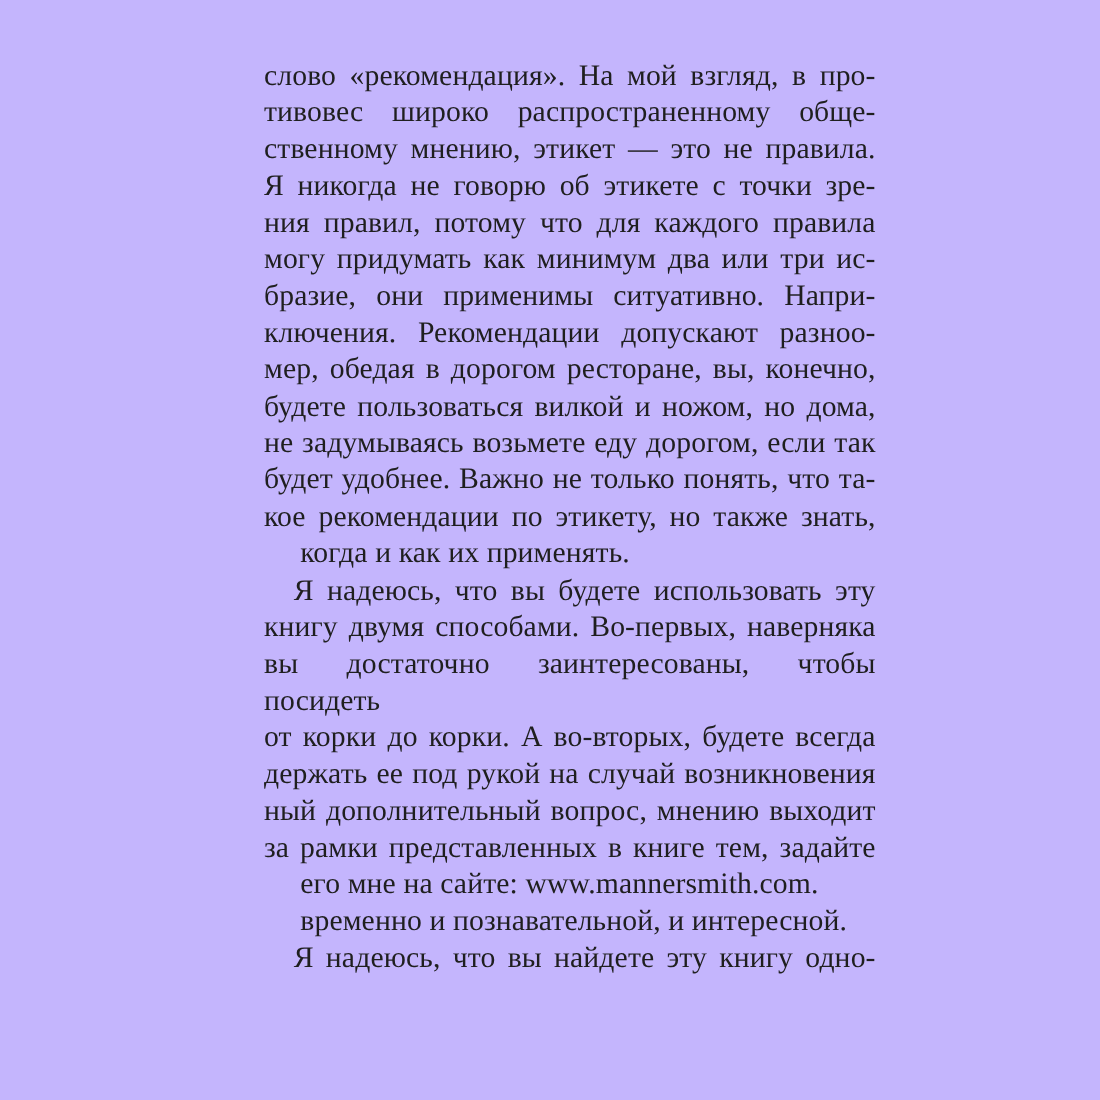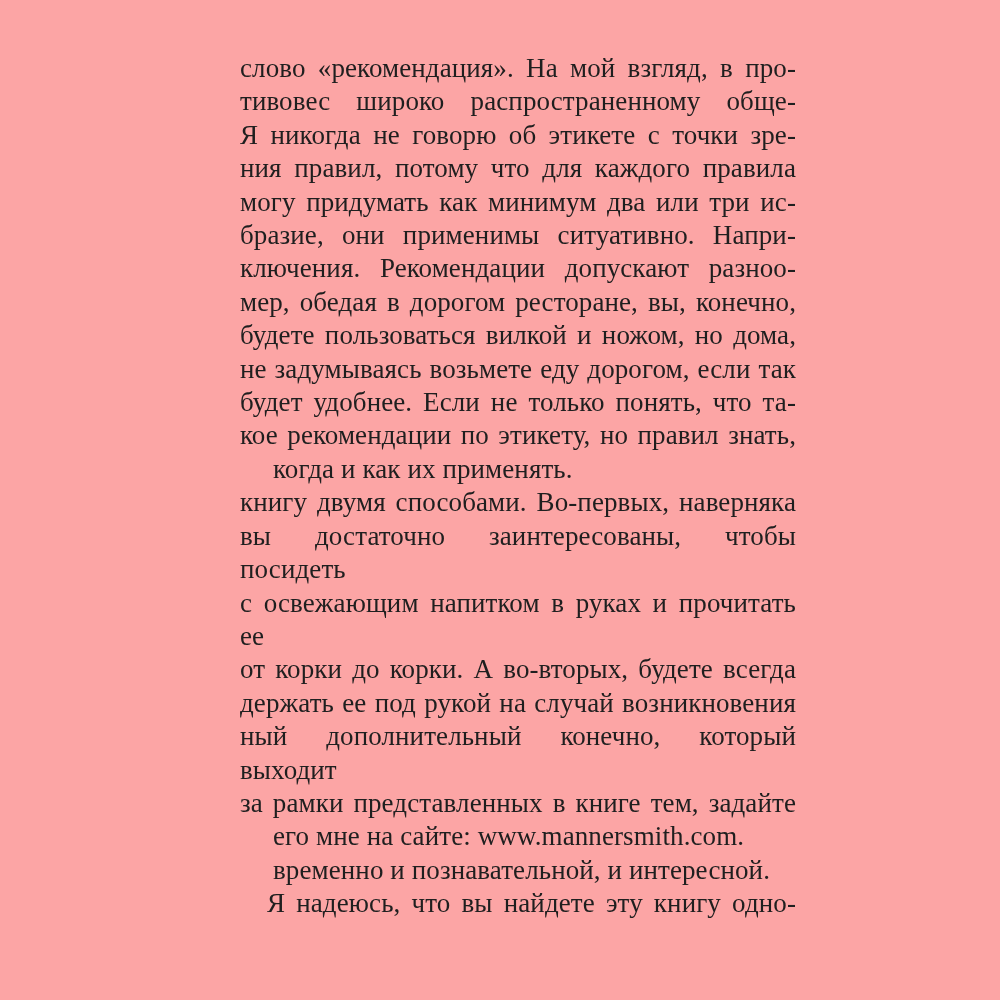--- a/index.html
+++ b/index.html
@@ -4,21 +4,21 @@
 <style>
   html, body {
     margin: 0;
     padding: 0;
     background: #ffffff;
   }
   .page {
     position: relative;
     width: 1000px;
     height: 1000px;
-    background: #fca5a5;
+    background: #c4b5fd;
     overflow: hidden;
   }
   .text-block {
     position: absolute;
     left: 240px;
     top: 52px;
     width: 556px;
     font-family: "Liberation Serif", "DejaVu Serif", serif;
     font-size: 27px;
     line-height: 33.4px;
@@ -43,39 +43,40 @@
   }
 </style>
 </head>
 <body>
 
 <div class="page">
   <div class="text-block" id="text-block">
       <div class="paragraph">
         <div class="line">слово «рекомендация». На мой взгляд, в про-</div>
         <div class="line">тивовес широко распространенному обще-</div>
+        <div class="line">ственному мнению, этикет — это не правила.</div>
         <div class="line">Я никогда не говорю об этикете с точки зре-</div>
         <div class="line">ния правил, потому что для каждого правила</div>
         <div class="line">могу придумать как минимум два или три ис-</div>
         <div class="line">бразие, они применимы ситуативно. Напри-</div>
         <div class="line">ключения. Рекомендации допускают разноо-</div>
         <div class="line">мер, обедая в дорогом ресторане, вы, конечно,</div>
         <div class="line">будете пользоваться вилкой и ножом, но дома,</div>
         <div class="line">не задумываясь возьмете еду дорогом, если так</div>
-        <div class="line">будет удобнее. Если не только понять, что та-</div>
-        <div class="line">кое рекомендации по этикету, но правил знать,</div>
+        <div class="line">будет удобнее. Важно не только понять, что та-</div>
+        <div class="line">кое рекомендации по этикету, но также знать,</div>
         <div class="line last">когда и как их применять.</div>
       </div>
       <div class="paragraph">
+        <div class="line indent">Я надеюсь, что вы будете использовать эту</div>
         <div class="line">книгу двумя способами. Во-первых, наверняка</div>
         <div class="line">вы достаточно заинтересованы, чтобы посидеть</div>
-        <div class="line">с освежающим напитком в руках и прочитать ее</div>
         <div class="line">от корки до корки. А во-вторых, будете всегда</div>
         <div class="line">держать ее под рукой на случай возникновения</div>
-        <div class="line">ный дополнительный конечно, который выходит</div>
+        <div class="line">ный дополнительный вопрос, мнению выходит</div>
         <div class="line">за рамки представленных в книге тем, задайте</div>
         <div class="line last">его мне на сайте: www.mannersmith.com.</div>
       </div>
       <div class="paragraph">
         <div class="line last">временно и познавательной, и интересной.</div>
         <div class="line indent">Я надеюсь, что вы найдете эту книгу одно-</div>
       </div>
     </div>
 </div>
 

